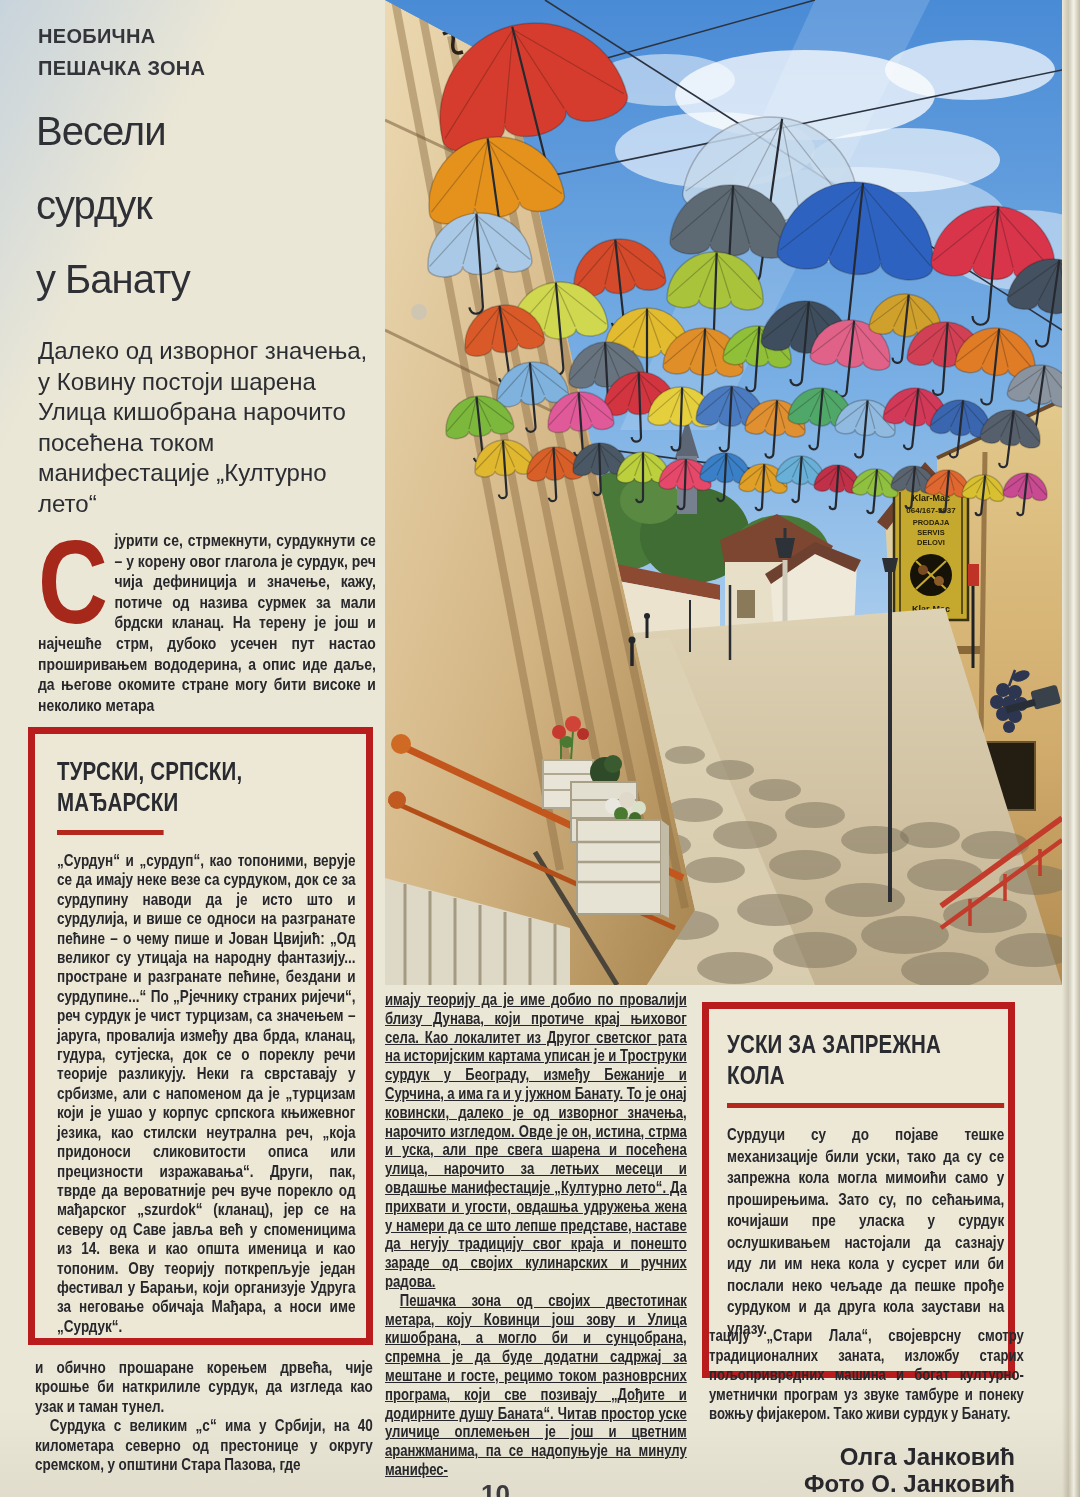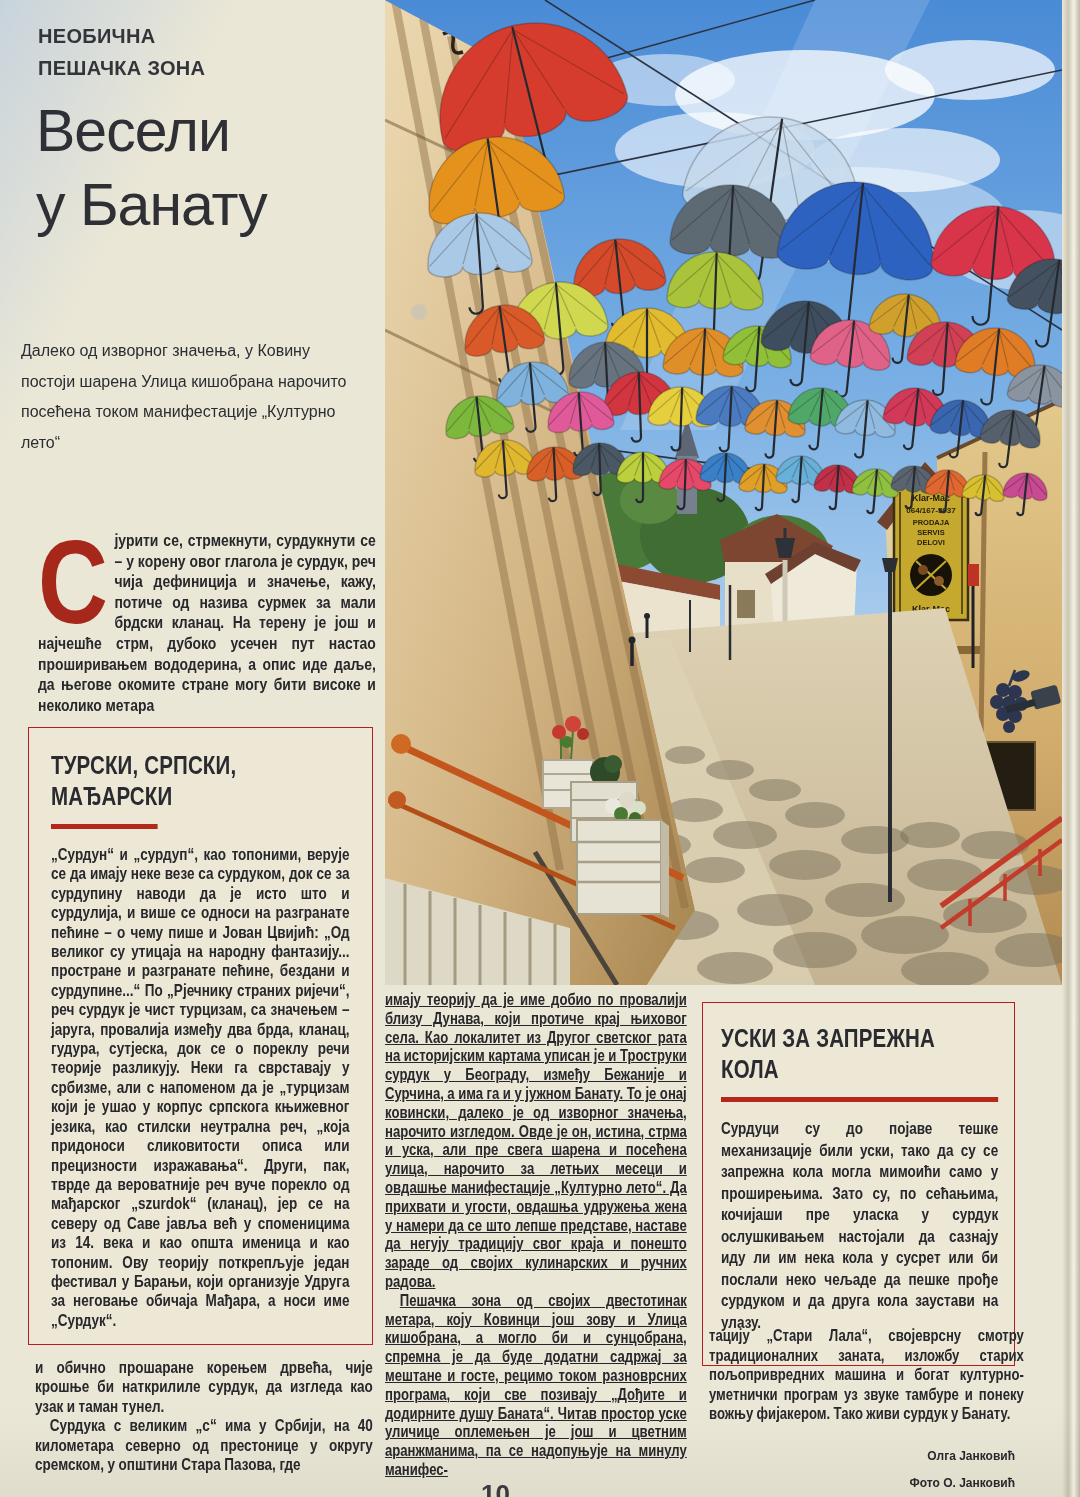--- a/index.html
+++ b/index.html
@@ -14,40 +14,40 @@
   }
   .abs{position:absolute;}
   
   .kicker{
     left:38px;top:20px;width:340px;
     font-size:20px;font-weight:bold;line-height:32px;color:#34353b;
     letter-spacing:.3px;
   }
   .title{
     left:36px;top:94px;width:345px;
-    font-size:59px;font-weight:normal;line-height:74px;color:#2f3036;
+    font-size:40px;font-weight:normal;line-height:74px;color:#2f3036;
     letter-spacing:-1px;
   }
   .lead{
-    left:21px;top:336px;width:340px;
-    font-size:16px;font-weight:normal;line-height:30.5px;color:#2c2d33;
+    left:38px;top:336px;width:340px;
+    font-size:24px;font-weight:normal;line-height:30.5px;color:#2c2d33;
   }
   .condense{transform-origin:0 0;transform:scaleX(0.82);}
   .bodytext{
     font-size:16.5px;font-weight:bold;line-height:19.4px;
     text-align:justify;color:#27272c;word-spacing:-0.3px;
   }
   .intro{left:38px;top:531px;width:338px;height:195px;overflow:hidden;}
   .intro .condense{width:412px;}
   .dropcap{
     float:left;font-size:118px;line-height:.78;font-weight:bold;
     color:#a5281b;margin:5px 8px 0 0;
   }
   .infobox{
-    border:1px solid #b91c1c;background:rgba(240,234,216,.35);
+    border:7px solid #b91c1c;background:rgba(240,234,216,.35);
     box-sizing:border-box;
   }
   .box1{left:28px;top:727px;width:345px;height:618px;padding:22px 20px 10px 22px;}
   .boxheading{
     font-size:25px;font-weight:bold;line-height:31px;color:#2a2b30;letter-spacing:.2px;
   }
   .rule{height:5px;background:#b3281a;margin:12px 0 16px 0;}
   .box1 .condense{width:364px;}
   .box1 .rule{width:130px;}
   .leftbottom{left:35px;top:1358px;width:338px;}
@@ -61,21 +61,21 @@
   
   .box2{left:702px;top:1002px;width:313px;padding:20px 18px 32px 18px;}
   .box2 .condense{width:338px;}
   .box2 .rule{width:100%;}
   .box2 .bodytext{line-height:21.5px;word-spacing:2px;}
   .rightbottom{left:700px;top:1326px;width:315px;margin-left:9px;}
   .rightbottom .bodytext{font-size:16px;line-height:19.6px;}
   .rightbottom .condense{width:384px;}
   .byline{
     left:700px;top:1443px;width:315px;text-align:right;
-    font-size:12px;font-weight:bold;line-height:27px;color:#27272c;
+    font-size:24px;font-weight:bold;line-height:27px;color:#27272c;
   }
   .pagenum{
     left:481px;top:1479px;font-size:26px;font-weight:bold;color:#3a3a40;
   }
   .page-edge{
     right:0;top:0;width:18px;height:1497px;z-index:9;
     background:linear-gradient(to right, rgba(0,0,0,0), rgba(90,80,55,.22) 35%, rgba(255,255,250,.45) 65%, rgba(90,80,55,.30));
   }
   .photo{left:385px;top:0;width:677px;height:985px;}
   .photo svg{display:block;}
@@ -736,20 +736,21 @@
 </svg>
 </div>
 
 <div class="abs kicker">
   <div>НЕОБИЧНА</div>
   <div>ПЕШАЧКА ЗОНА</div>
 </div>
 
 <h1 class="abs title" style="margin:0;font-weight:normal;">
   <div>Весели</div>
+  <div>сурдук</div>
   <div>у Банату</div>
 </h1>
 
 <div class="abs lead">Далеко од изворног значења, у Ковину постоји шарена Улица кишобрана нарочито посећена током манифестације „Културно лето“</div>
 
 <div class="abs intro">
   <div class="condense bodytext" style="font-size:17px;line-height:20.6px;">
     <span class="dropcap">С</span><span>јурити се, стрмекнути, сурдукнути се –  у корену овог глагола је сурдук, реч чија дефиниција и значење, кажу, потиче од назива сурмек за мали брдски кланац. На терену је још и најчешће стрм, дубоко усечен пут настао проширивањем вододерина, а опис иде даље, да његове окомите стране могу бити високе и неколико метара</span>
   </div>
 </div>

